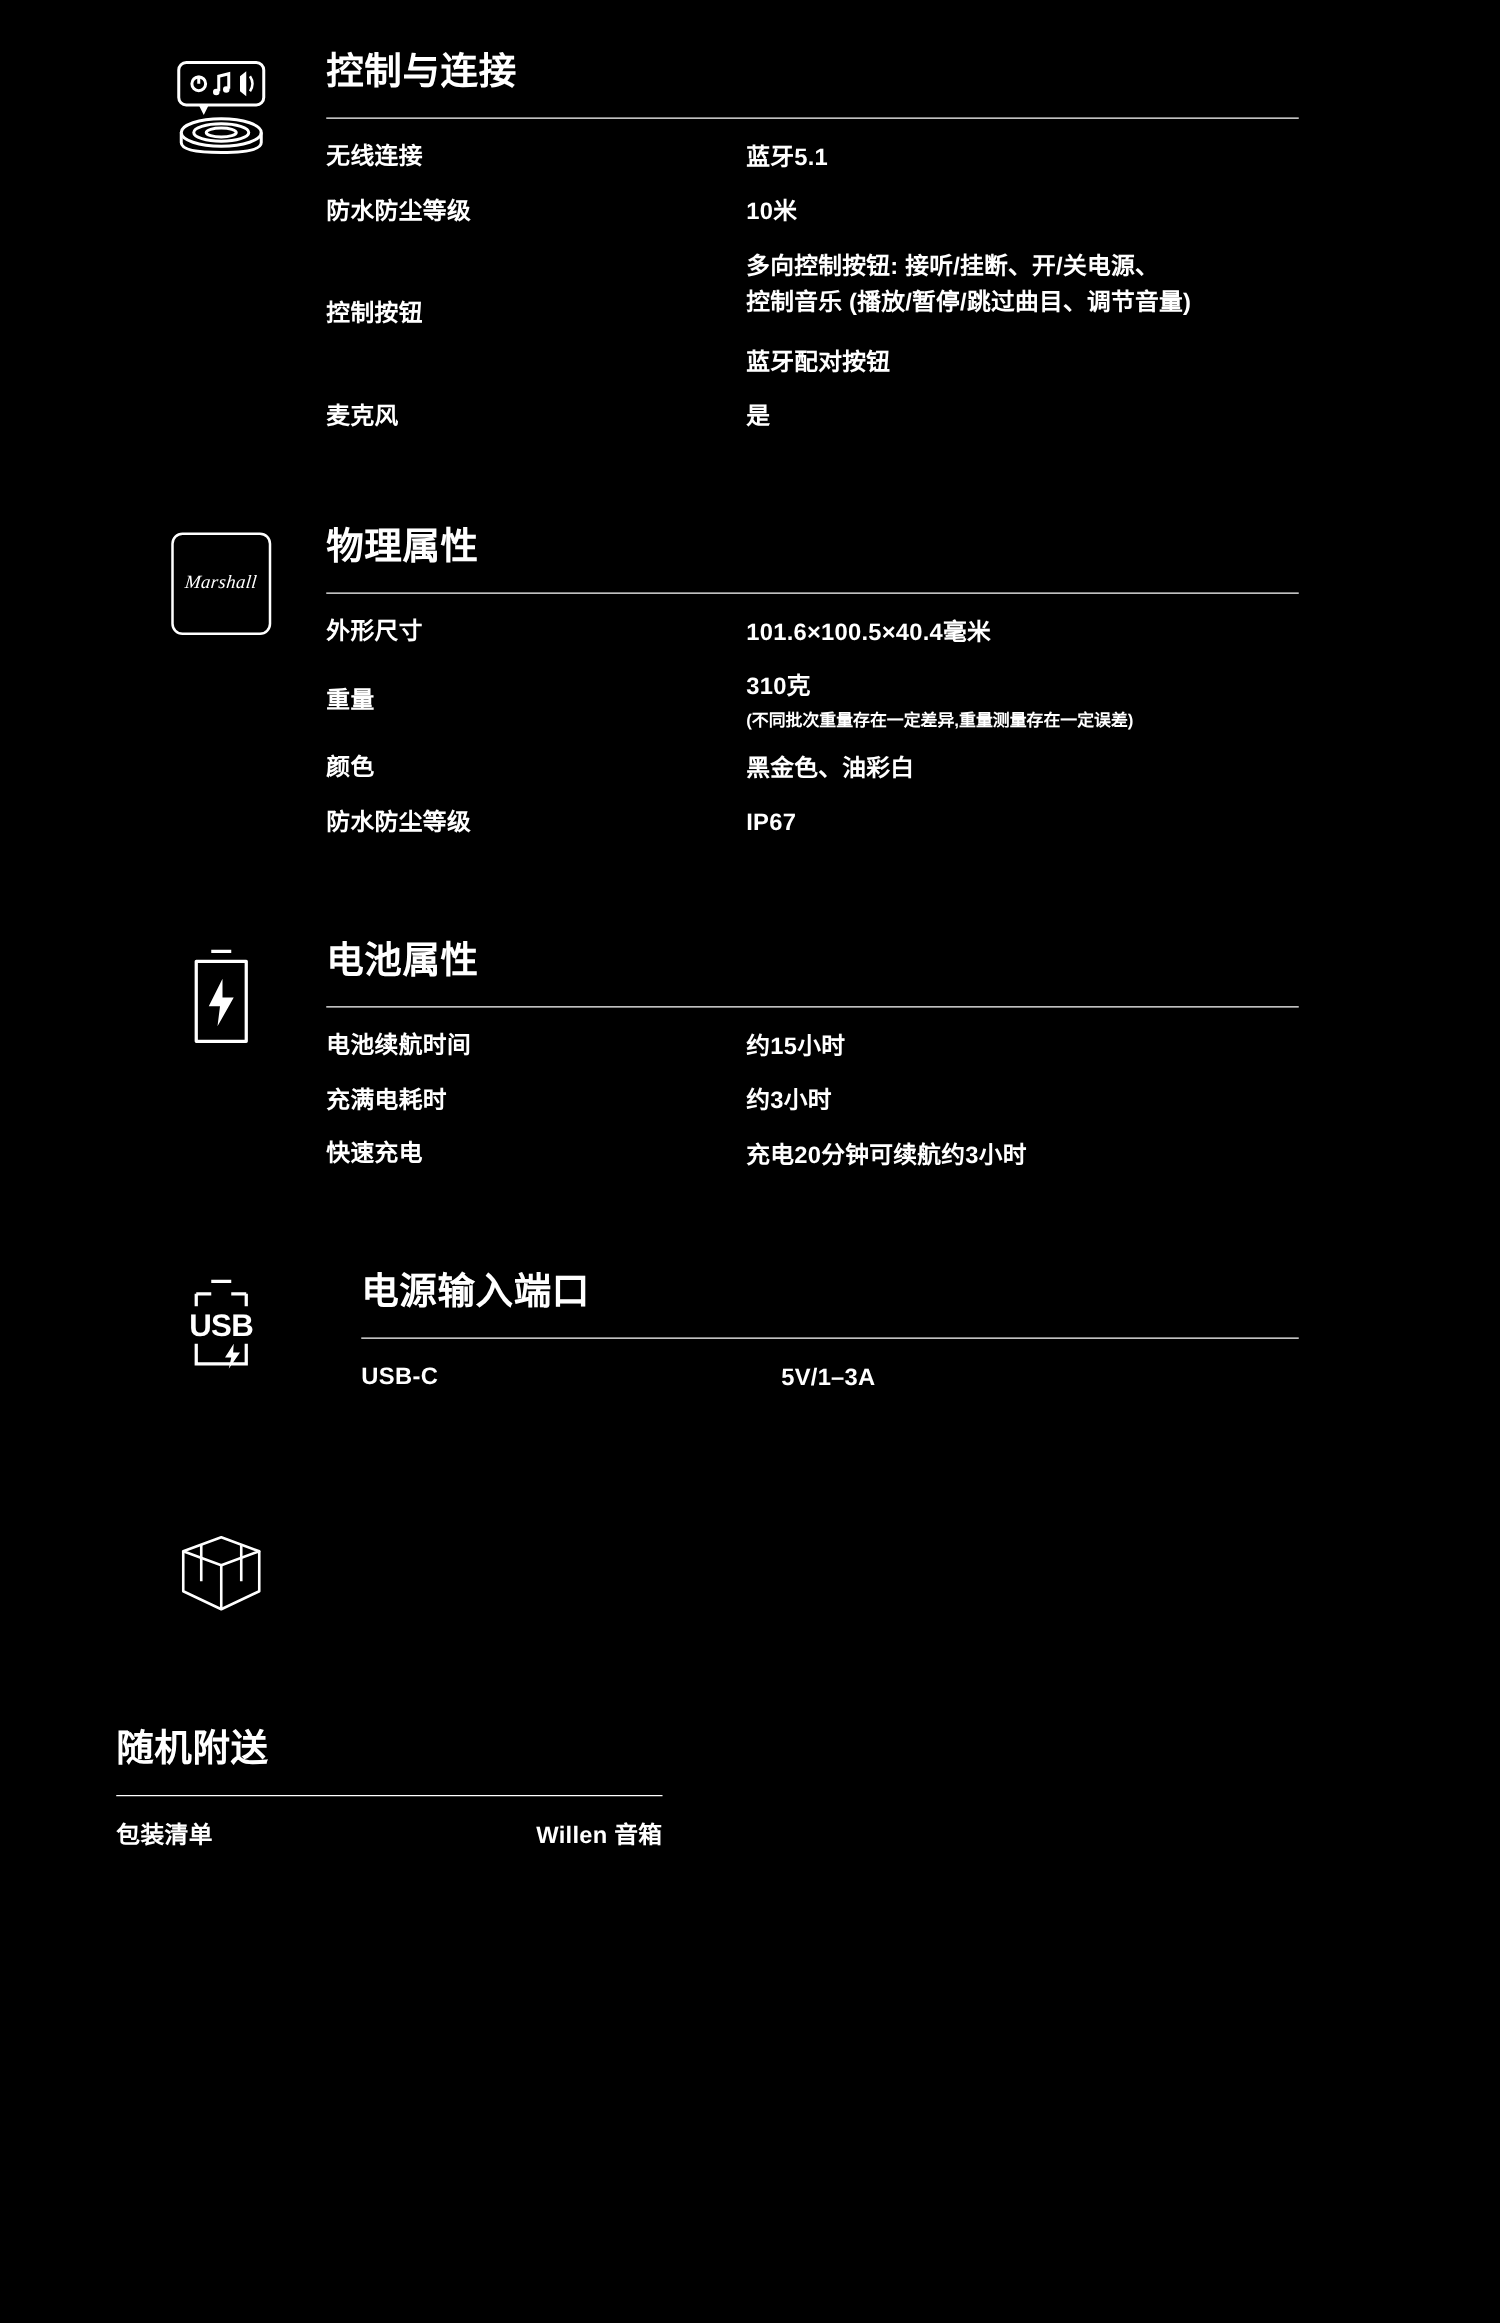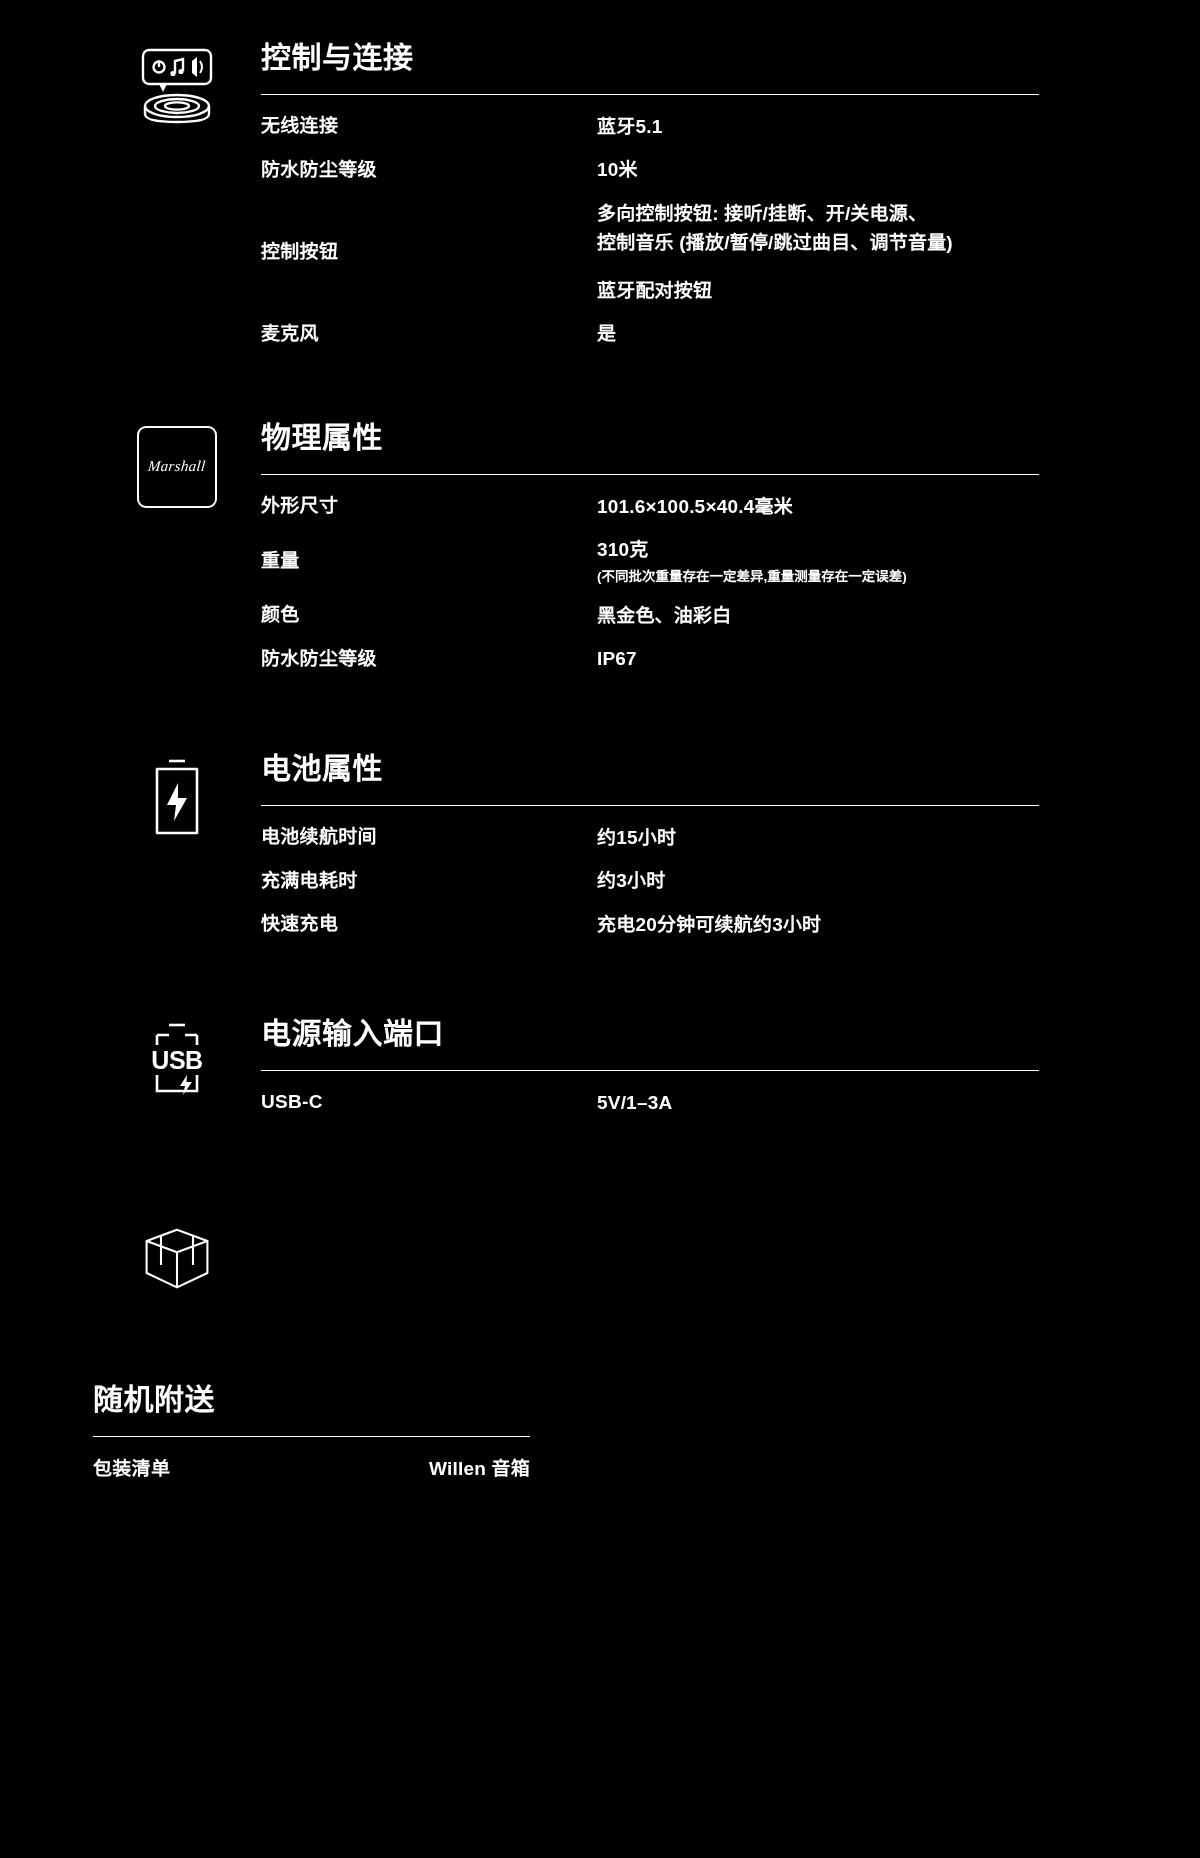--- a/index.html
+++ b/index.html
@@ -252,21 +252,21 @@
 
       <div class="spec-row">
         <div class="spec-label">快速充电</div>
         <div class="spec-value">
           <span class="line">充电20分钟可续航约3小时</span>
         </div>
       </div>
     </div>
   </div>
 
-  <div class="section" style="margin-bottom:86px;">
+  <div class="section" style="margin-bottom:86px;gap:28px;">
     <div class="icon-col">
       <div class="icon-box">
         <svg width="80" height="92" viewBox="0 0 80 92" fill="none" stroke="#ffffff" stroke-width="2.6">
           <path d="M32 8 L48 8"></path>
           <path d="M20 18 L20 28 M20 18 L32 18 M48 18 L60 18 M60 18 L60 28"></path>
           <path d="M20 58 L20 74 L60 74 L60 58"></path>
           <text x="40" y="52" text-anchor="middle" fill="#ffffff" stroke="none" class="usb-text">USB</text>
           <path d="M50 58 L43 69 L48 69 L46 78 L55 65 L49.5 65 Z" fill="#ffffff" stroke="none"></path>
         </svg>
       </div>

